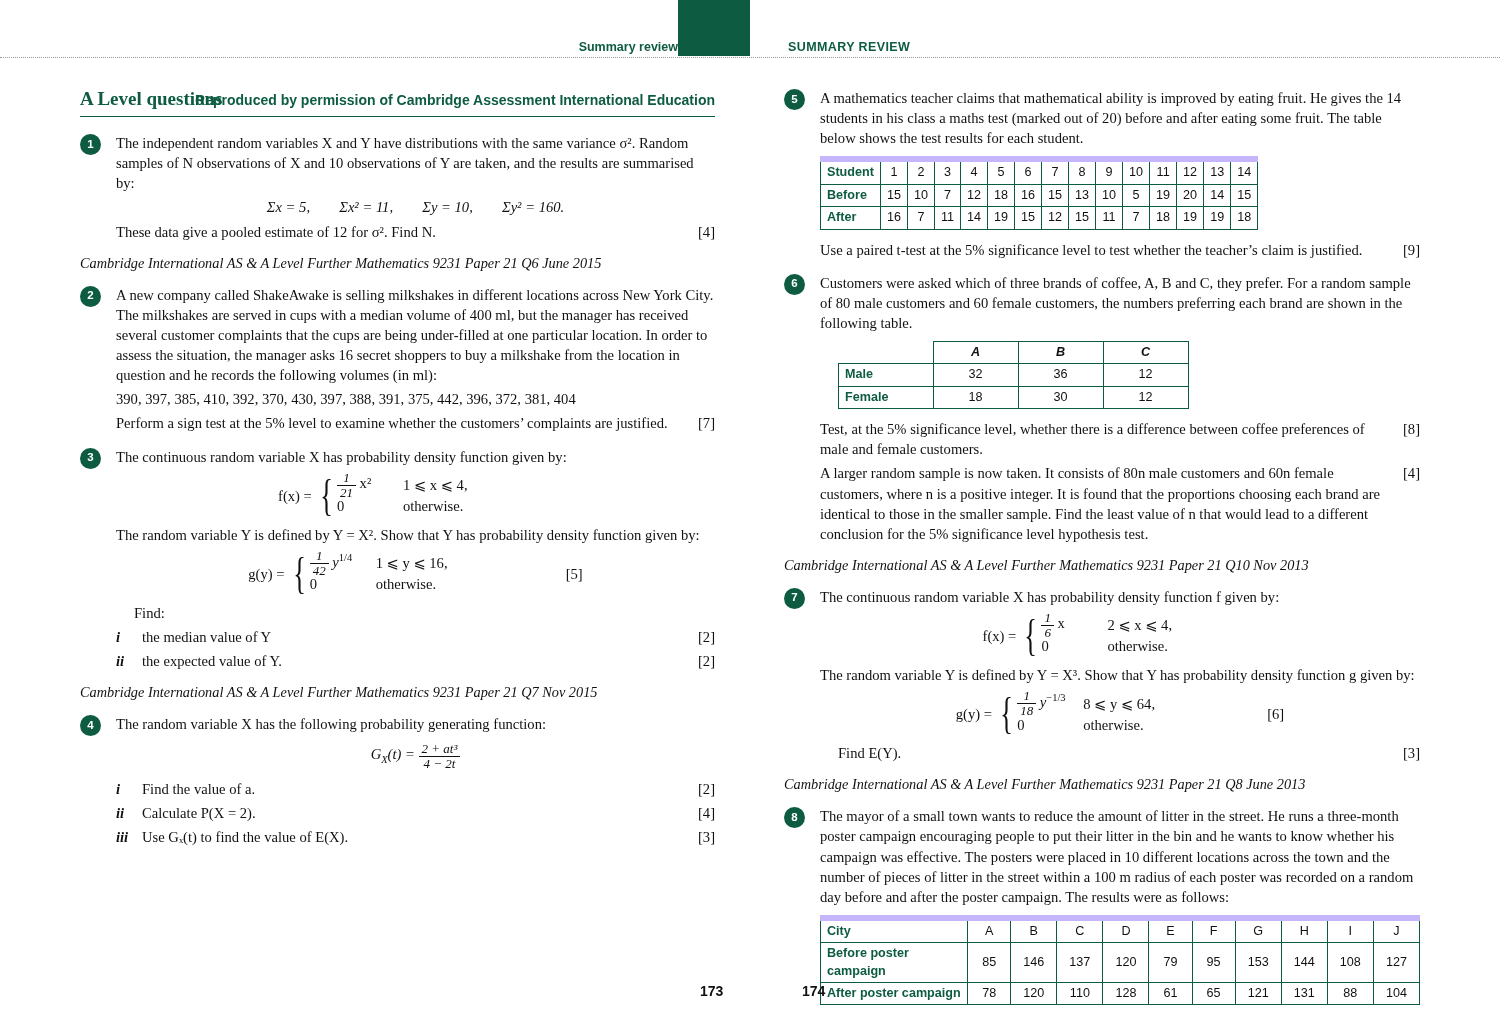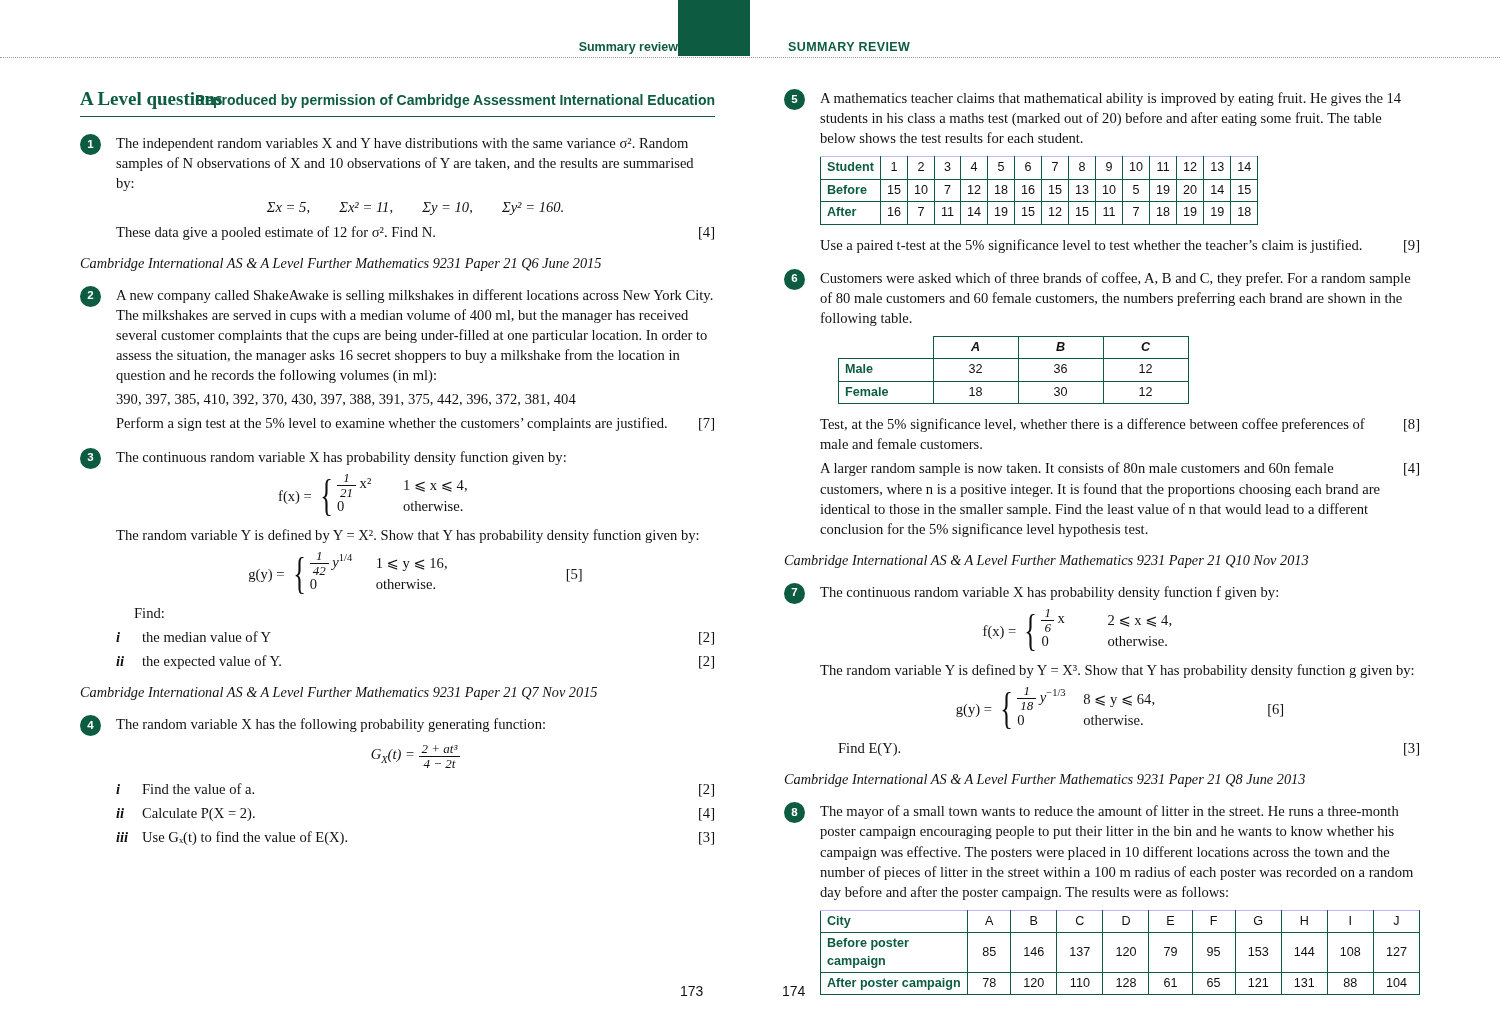--- a/index.html
+++ b/index.html
@@ -71,25 +71,25 @@
   .piece .rows{display:inline-block;}
   .piece .row{display:flex;align-items:center;height:21px;}
   .piece .cell1{width:66px;text-align:left;}
   .piece .cell2{min-width:150px;text-align:left;}
 
   
   table.dt{border-collapse:collapse;margin:8px 0 10px 0;font-family:"Liberation Sans",sans-serif;font-size:12.6px;}
   table.dt td,table.dt th{border:1px solid #0d5c42;padding:2px 6px;text-align:center;color:#111;font-weight:400;}
   table.dt td.lab{color:#0d5c42;font-weight:700;text-align:left;}
   table.dt .hdr-it{font-style:italic;font-weight:700;}
-  table.dt tr.toprow td, table.dt tr.toprow th{border-top:1px solid #c4b5fd;}
+  table.dt tr.toprow td, table.dt tr.toprow th{border-top:6px solid #c4b5fd;}
 
   .pageno{
     position:absolute;bottom:36px;font-family:"Liberation Sans",sans-serif;
-    font-size:14px;font-weight:400;color:#111;
+    font-size:14px;font-weight:700;color:#111;margin-left:20px;
   }
   .pageno.l{left:680px;}
   .pageno.r{left:782px;}
 </style>
 </head>
 <body>
 
 <div class="page">
 
   <div class="left-page"></div>

